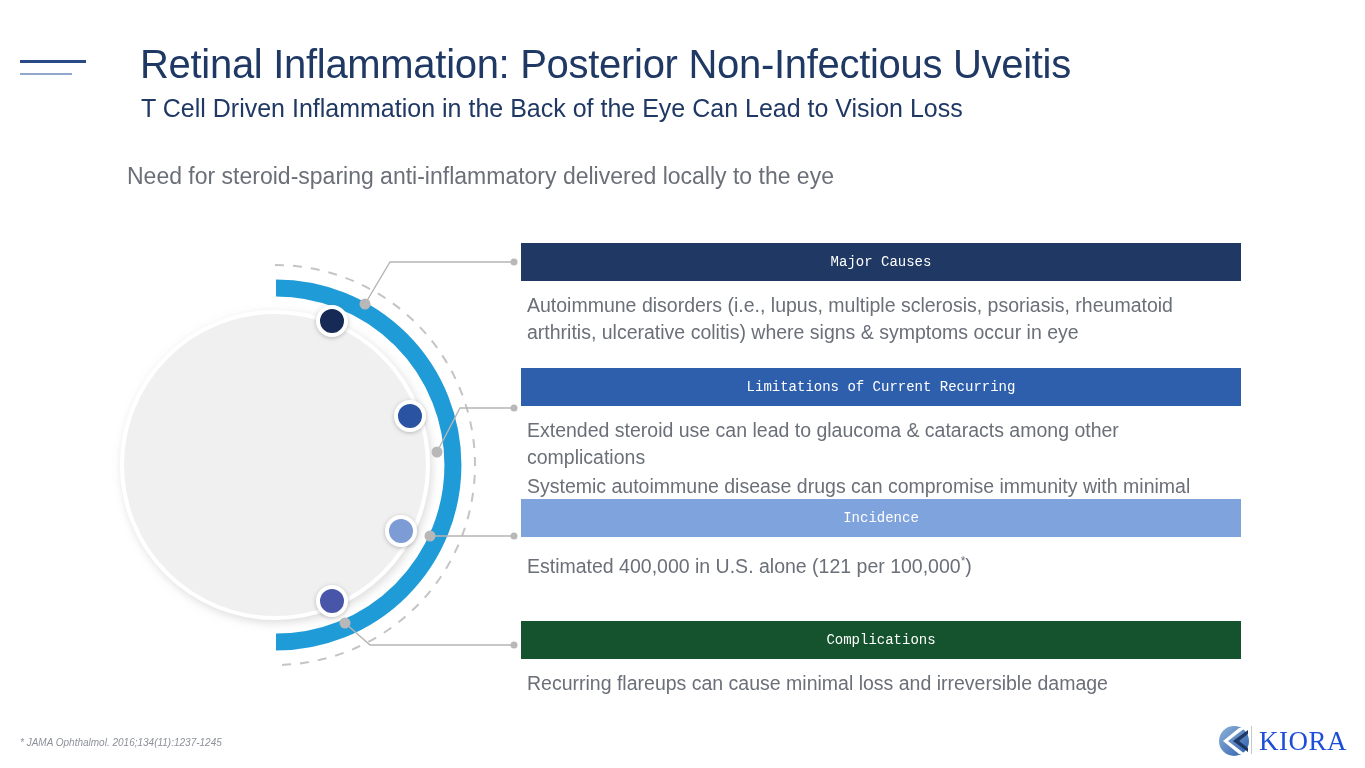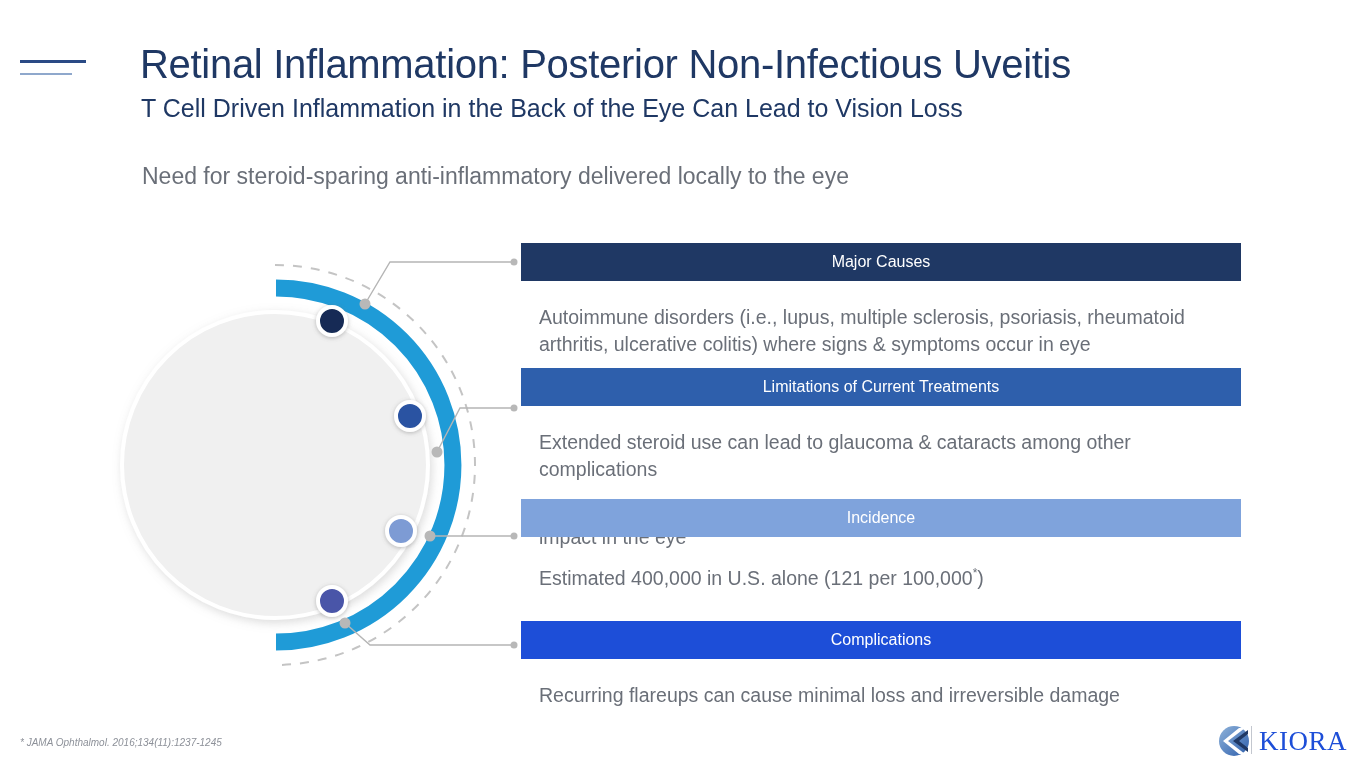--- a/index.html
+++ b/index.html
@@ -53,21 +53,21 @@
     position: absolute;
     left: 141px;
     top: 94px;
     font-size: 25px;
     font-weight: 400;
     color: #1f3864;
     white-space: nowrap;
   }
   .lead-text {
     position: absolute;
-    left: 142px;
+    left: 127px;
     top: 163px;
     font-size: 23px;
     font-weight: 400;
     color: #6a6f78;
     white-space: nowrap;
   }
 
   
   .diagram {
     position: absolute;
@@ -85,31 +85,32 @@
     top: 243px;
     width: 720px;
   }
   .block { position: absolute; left: 0; width: 720px; }
 
   .block-header {
     height: 38px;
     line-height: 38px;
     text-align: center;
     color: #ffffff;
-    font-size: 16px;
-    font-weight: 400;
+    font-size: 14px;
+    font-weight: 400;
+    font-family: Liberation Mono, monospace;
   }
   .block-body {
     padding-top: 9px;
     font-size: 19.5px;
     line-height: 27px;
     color: #6a6f78;
     padding-left: 4px;
   }
-  .block-body p { margin: 14px; }
+  .block-body p { margin: 2px; }
   .sup { font-size: 12px; vertical-align: super; }
 
   
   .footnote {
     position: absolute;
     left: 20px;
     top: 737px;
     font-size: 10px;
     font-style: italic;
     color: #8d9199;
@@ -205,36 +206,36 @@
   <div class="blocks">
 
     <div class="block" style="top:0px;">
       <div class="block-header" style="background: rgb(31, 56, 100);">Major Causes</div>
       <div class="block-body">
         <p>Autoimmune disorders (i.e., lupus, multiple sclerosis, psoriasis, rheumatoid arthritis, ulcerative colitis) where signs &amp; symptoms occur in eye</p>
       </div>
     </div>
 
     <div class="block" style="top:125px;">
-      <div class="block-header" style="background: rgb(46, 95, 172);">Limitations of Current Treatments</div>
+      <div class="block-header" style="background: rgb(46, 95, 172);">Limitations of Current Recurring</div>
       <div class="block-body">
         <p>Extended steroid use can lead to glaucoma &amp; cataracts among other complications</p>
         <p>Systemic autoimmune disease drugs can compromise immunity with minimal impact in the eye</p>
       </div>
     </div>
 
     <div class="block" style="top:256px;">
       <div class="block-header" style="background: rgb(127, 163, 220);">Incidence</div>
       <div class="block-body">
         <p>Estimated 400,000 in U.S. alone (121 per 100,000<span class="sup">*</span>)</p>
       </div>
     </div>
 
     <div class="block" style="top:378px;">
-      <div class="block-header" style="background: #1d4ed8;">Complications</div>
+      <div class="block-header" style="background: #14532d;">Complications</div>
       <div class="block-body">
         <p>Recurring flareups can cause minimal loss and irreversible damage</p>
       </div>
     </div>
 
   </div>
 
   <div class="footnote">* JAMA Ophthalmol. 2016;134(11):1237-1245</div>
   <div class="page-num">21</div>
   <div class="footer-divider"></div>

